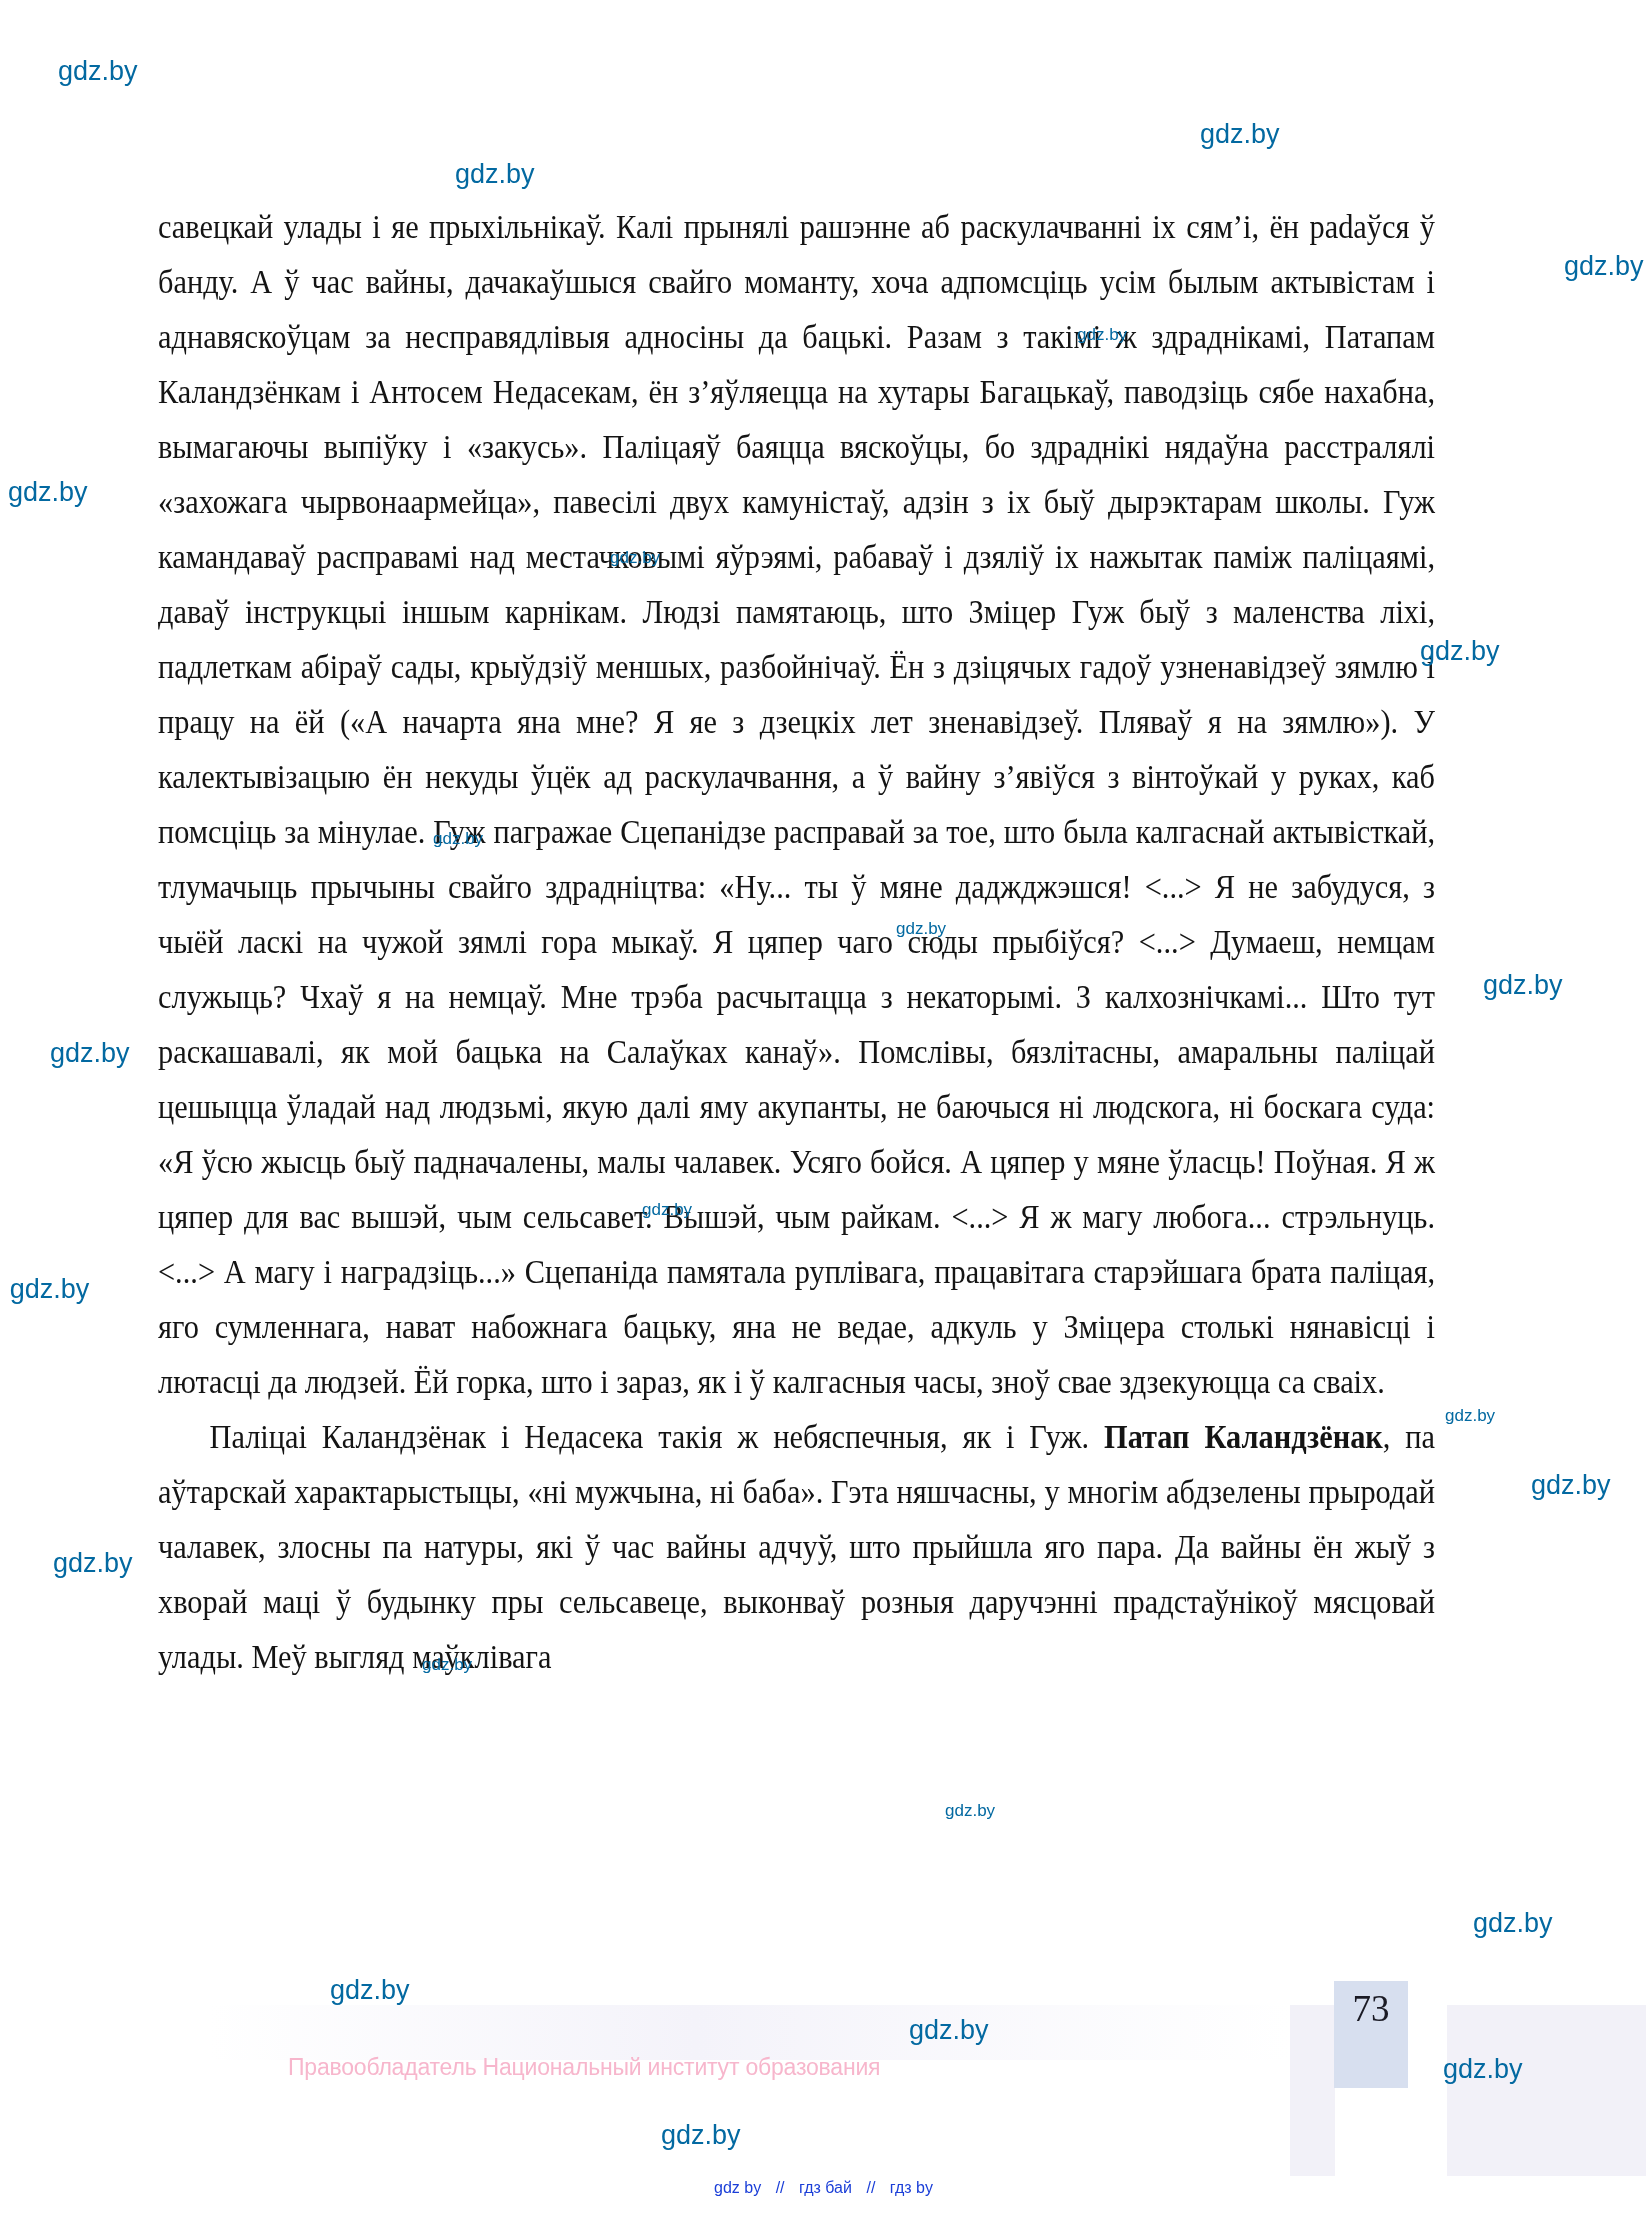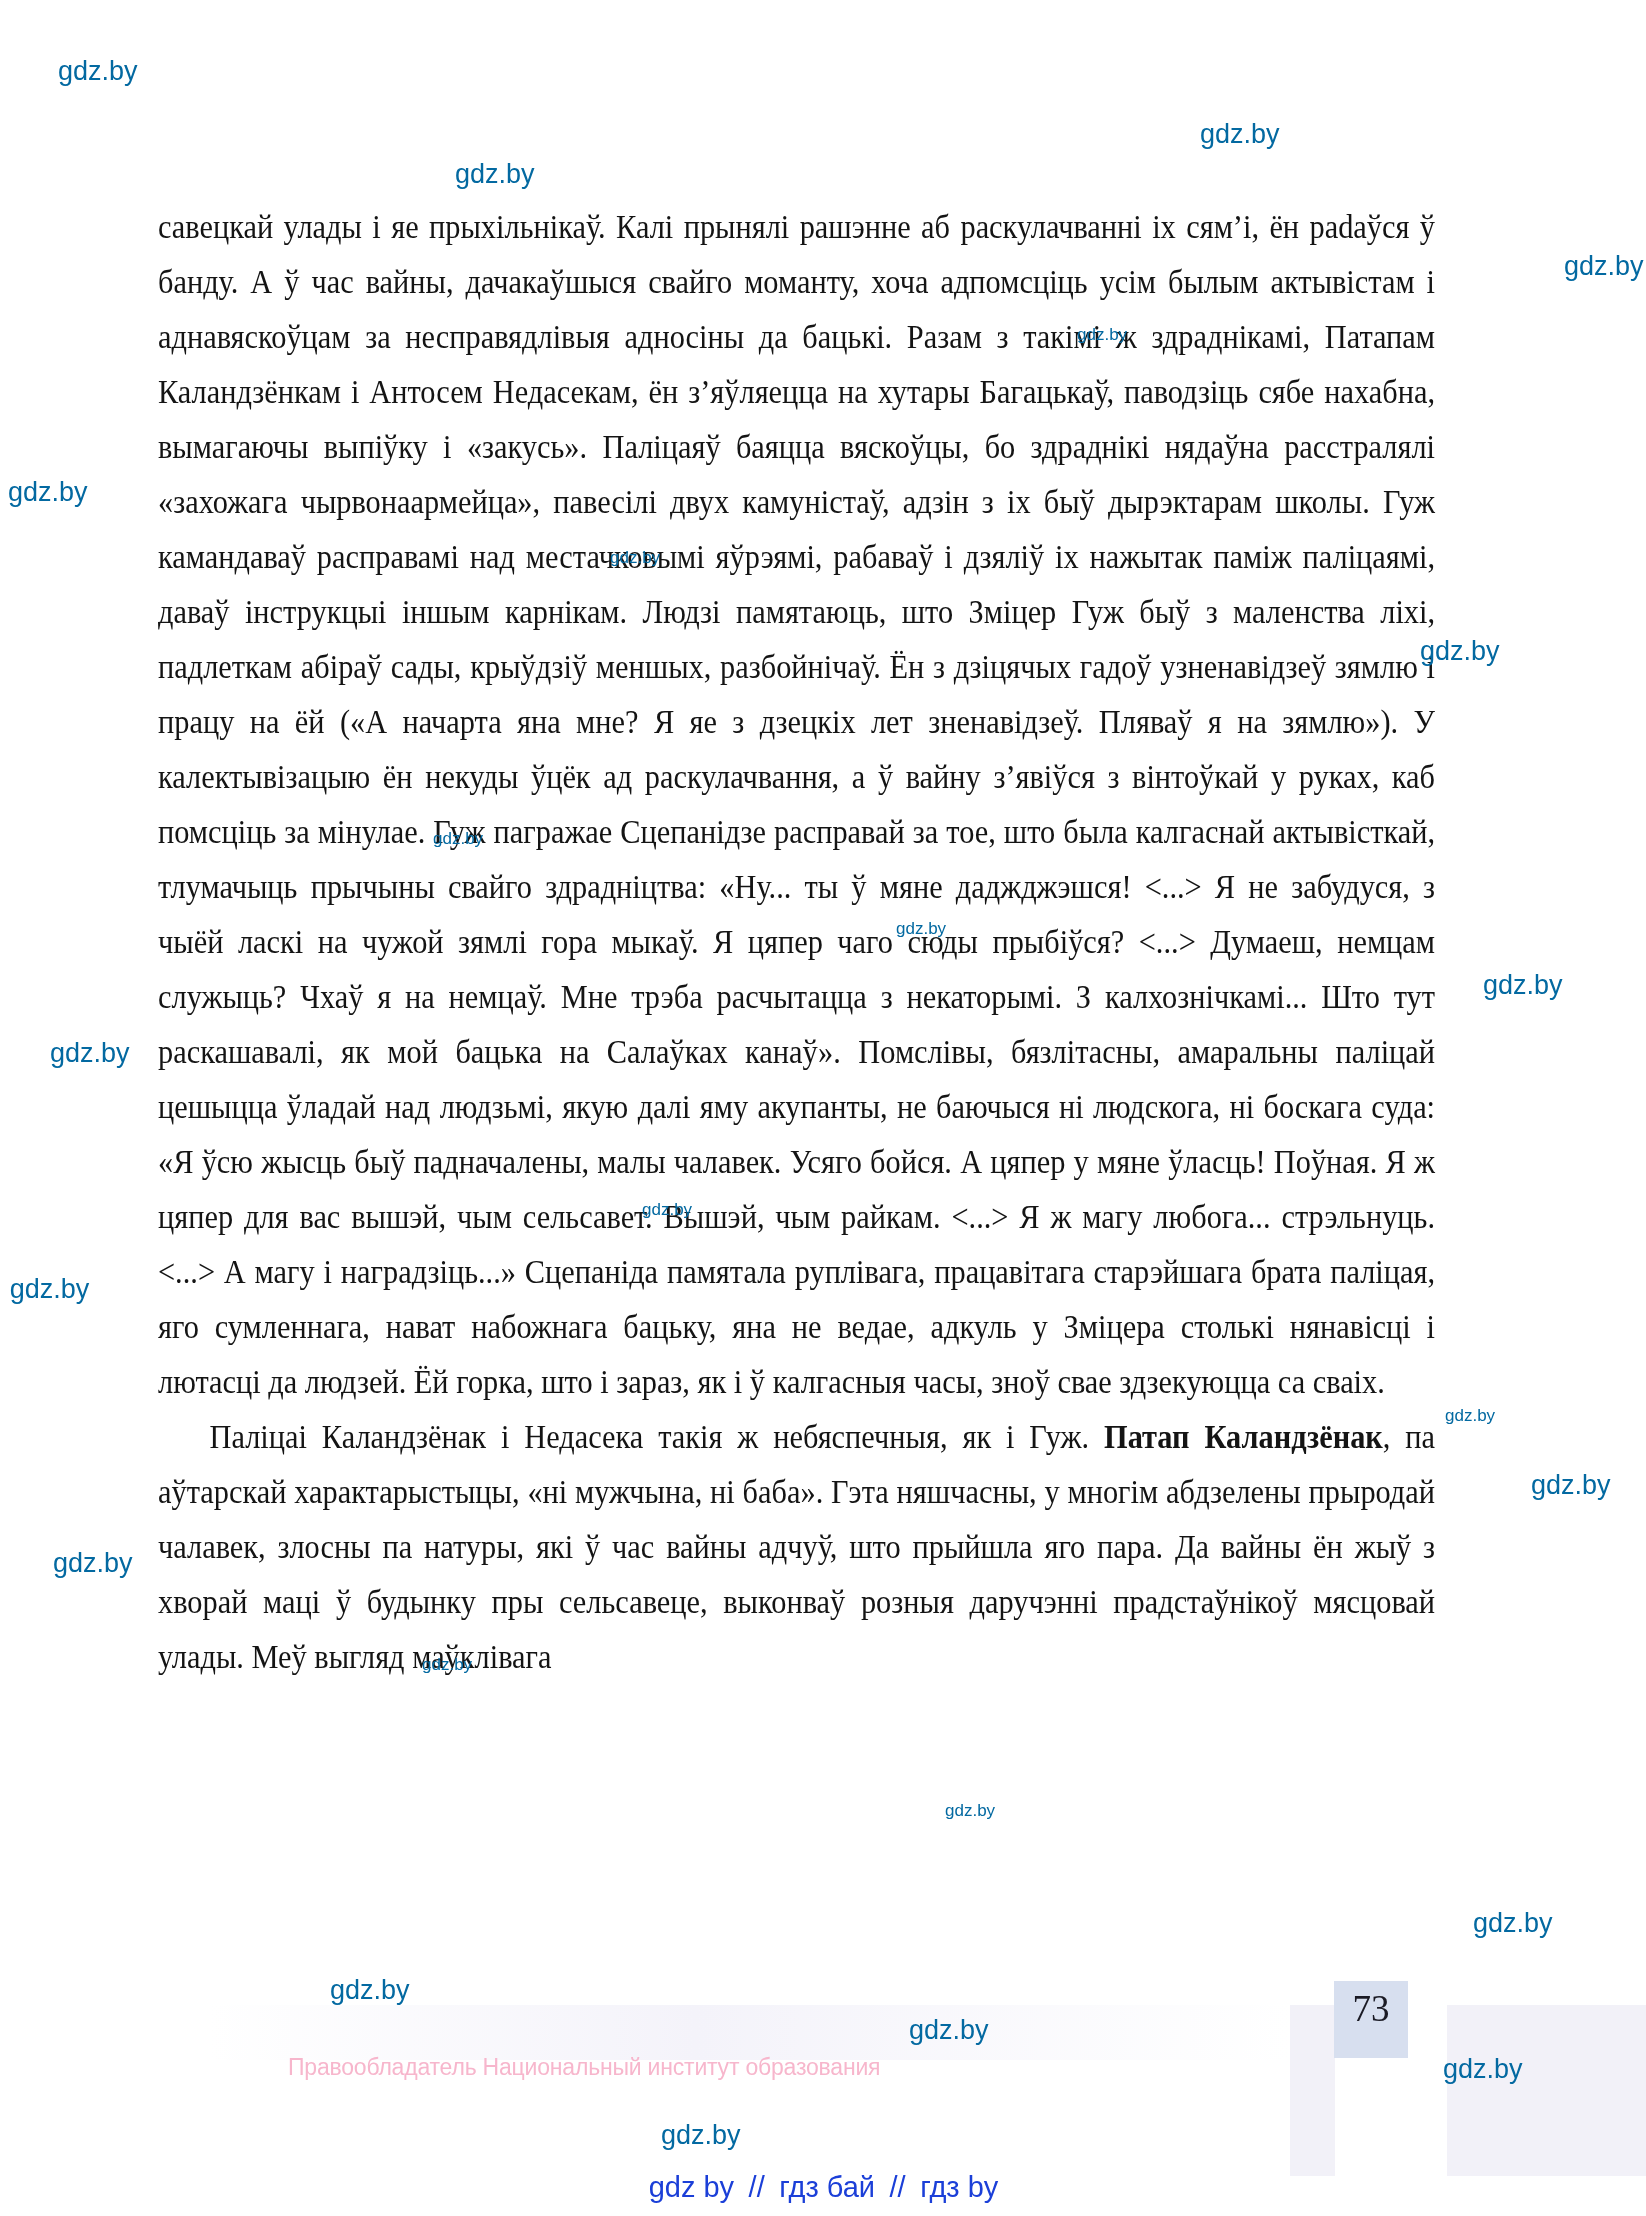--- a/index.html
+++ b/index.html
@@ -40,21 +40,21 @@
     position: absolute;
     left: 0;
     top: 2168px;
     width: 1647px;
     height: 39px;
     display: flex;
     align-items: center;
     justify-content: center;
     gap: 14.5px;
     font-family: "Liberation Sans", sans-serif;
-    font-size: 29px;
+    font-size: 16px;
     color: #1b3fd8;
   }
   #bottom-links .sep { color: #1b3fd8; }
   #bottom-links a { color: #1b3fd8; text-decoration: none; }
 
   
   #text-column {
     position: absolute;
     left: 158px;
     top: 200px;
@@ -76,21 +76,21 @@
   .para + .para { margin-top: 0px; }
   .para.indent { text-indent: 56px; }
   .bold-name { font-weight: bold; }
 
   
   #page-number-box {
     position: absolute;
     left: 1334px;
     top: 1981px;
     width: 74px;
-    height: 77px;
+    height: 107px;
     background: #d7dfef;
     display: flex;
     align-items: flex-start;
     justify-content: center;
     padding-top: 6.4px;
     box-sizing: border-box;
   }
   #page-number-box .num {
     font-family: "Liberation Serif", serif;
     font-size: 37px;

